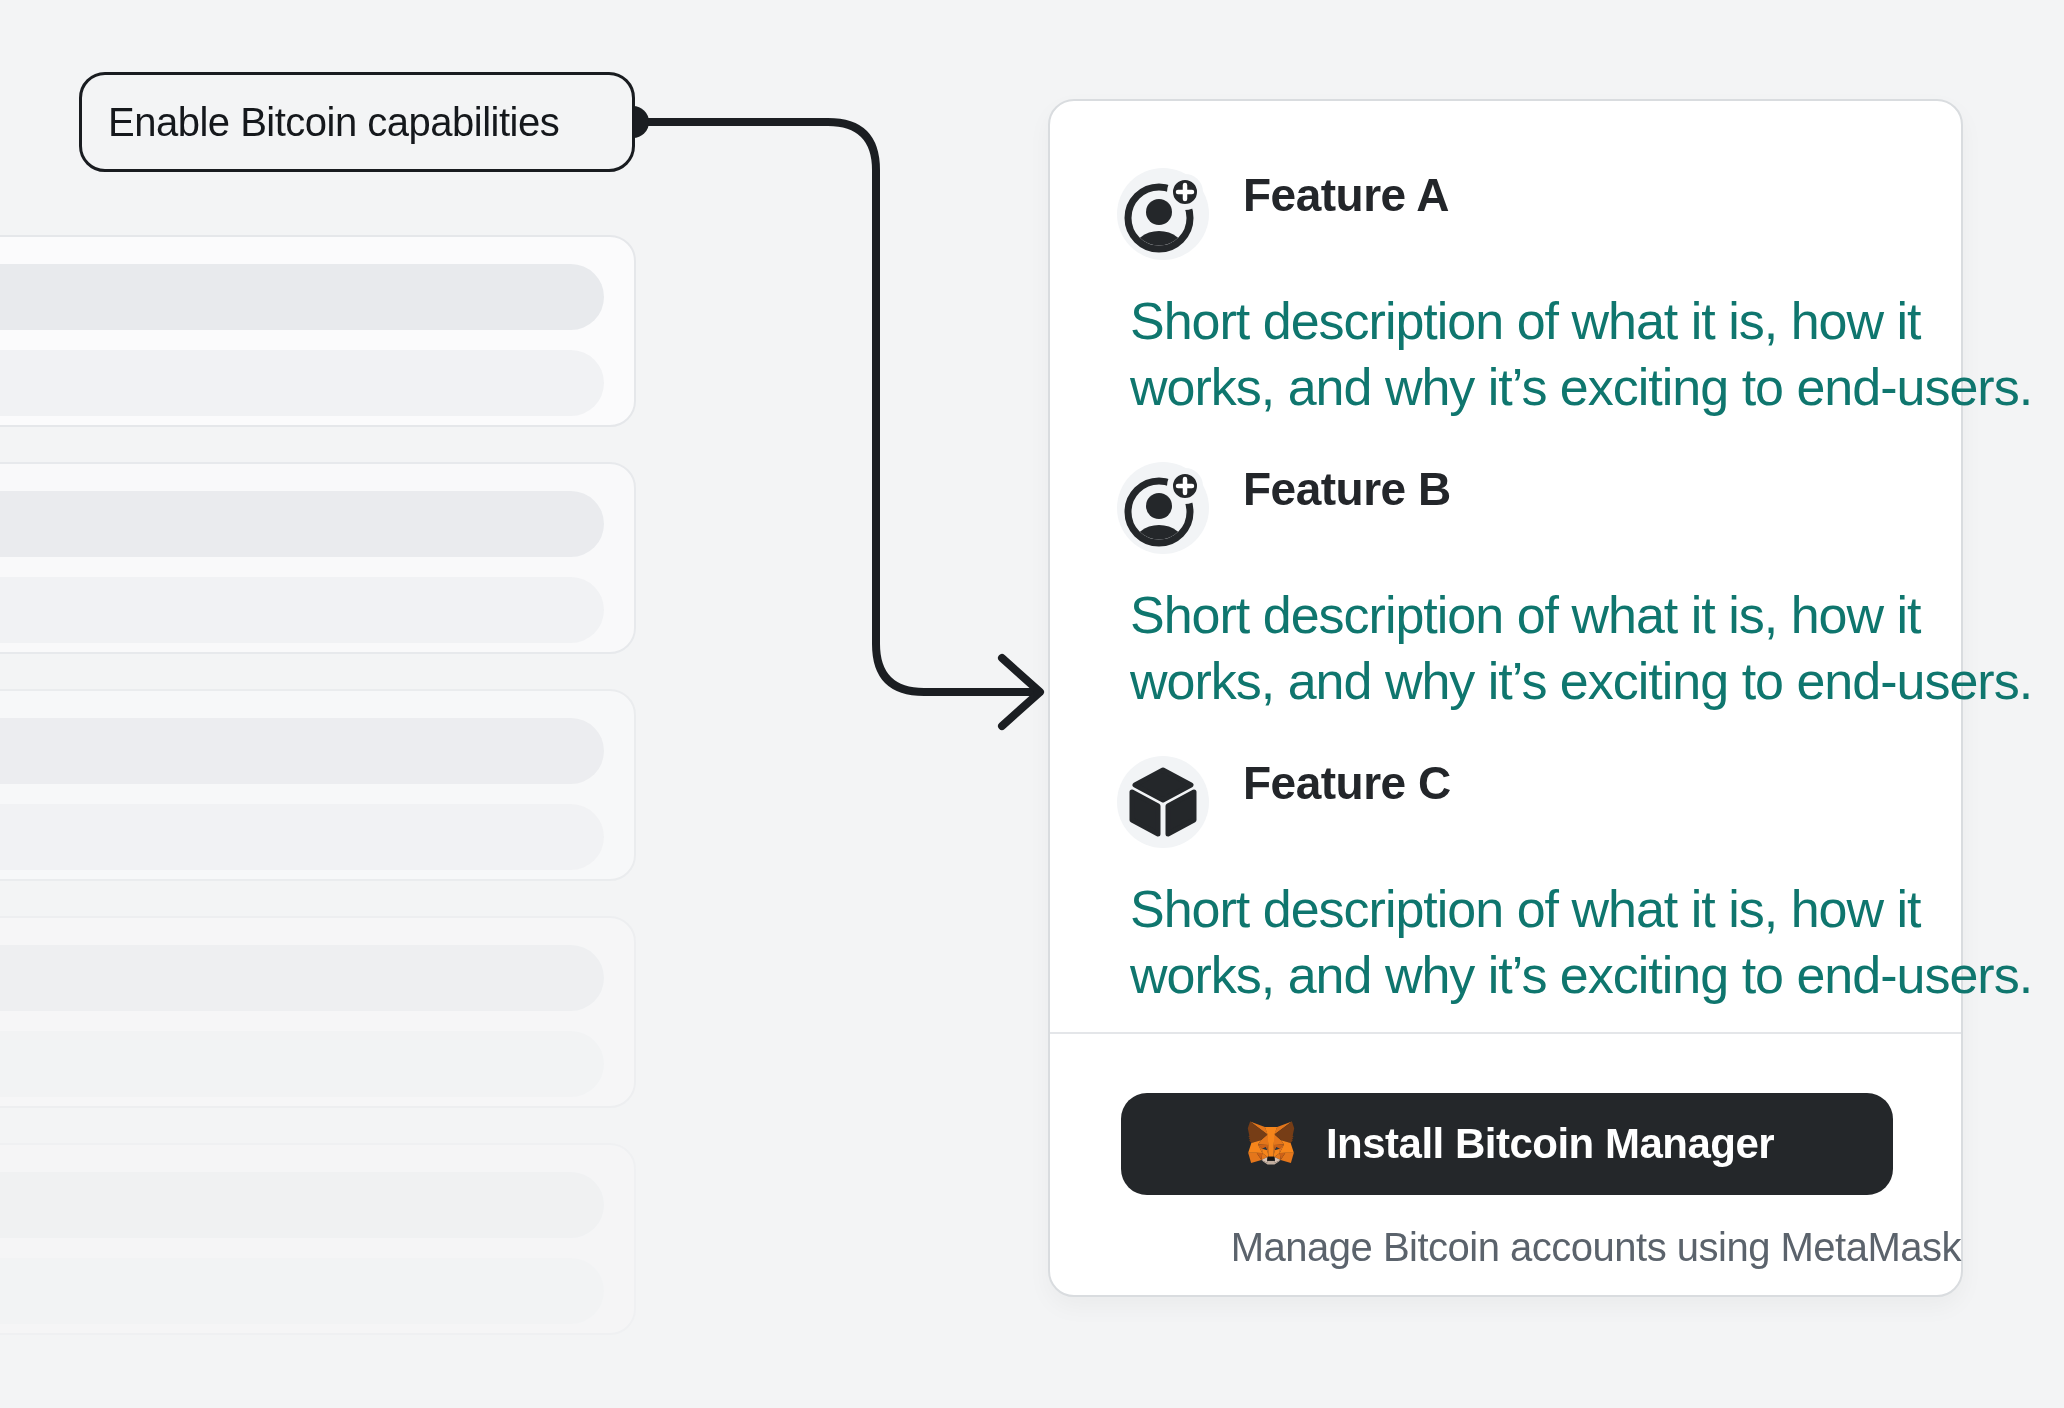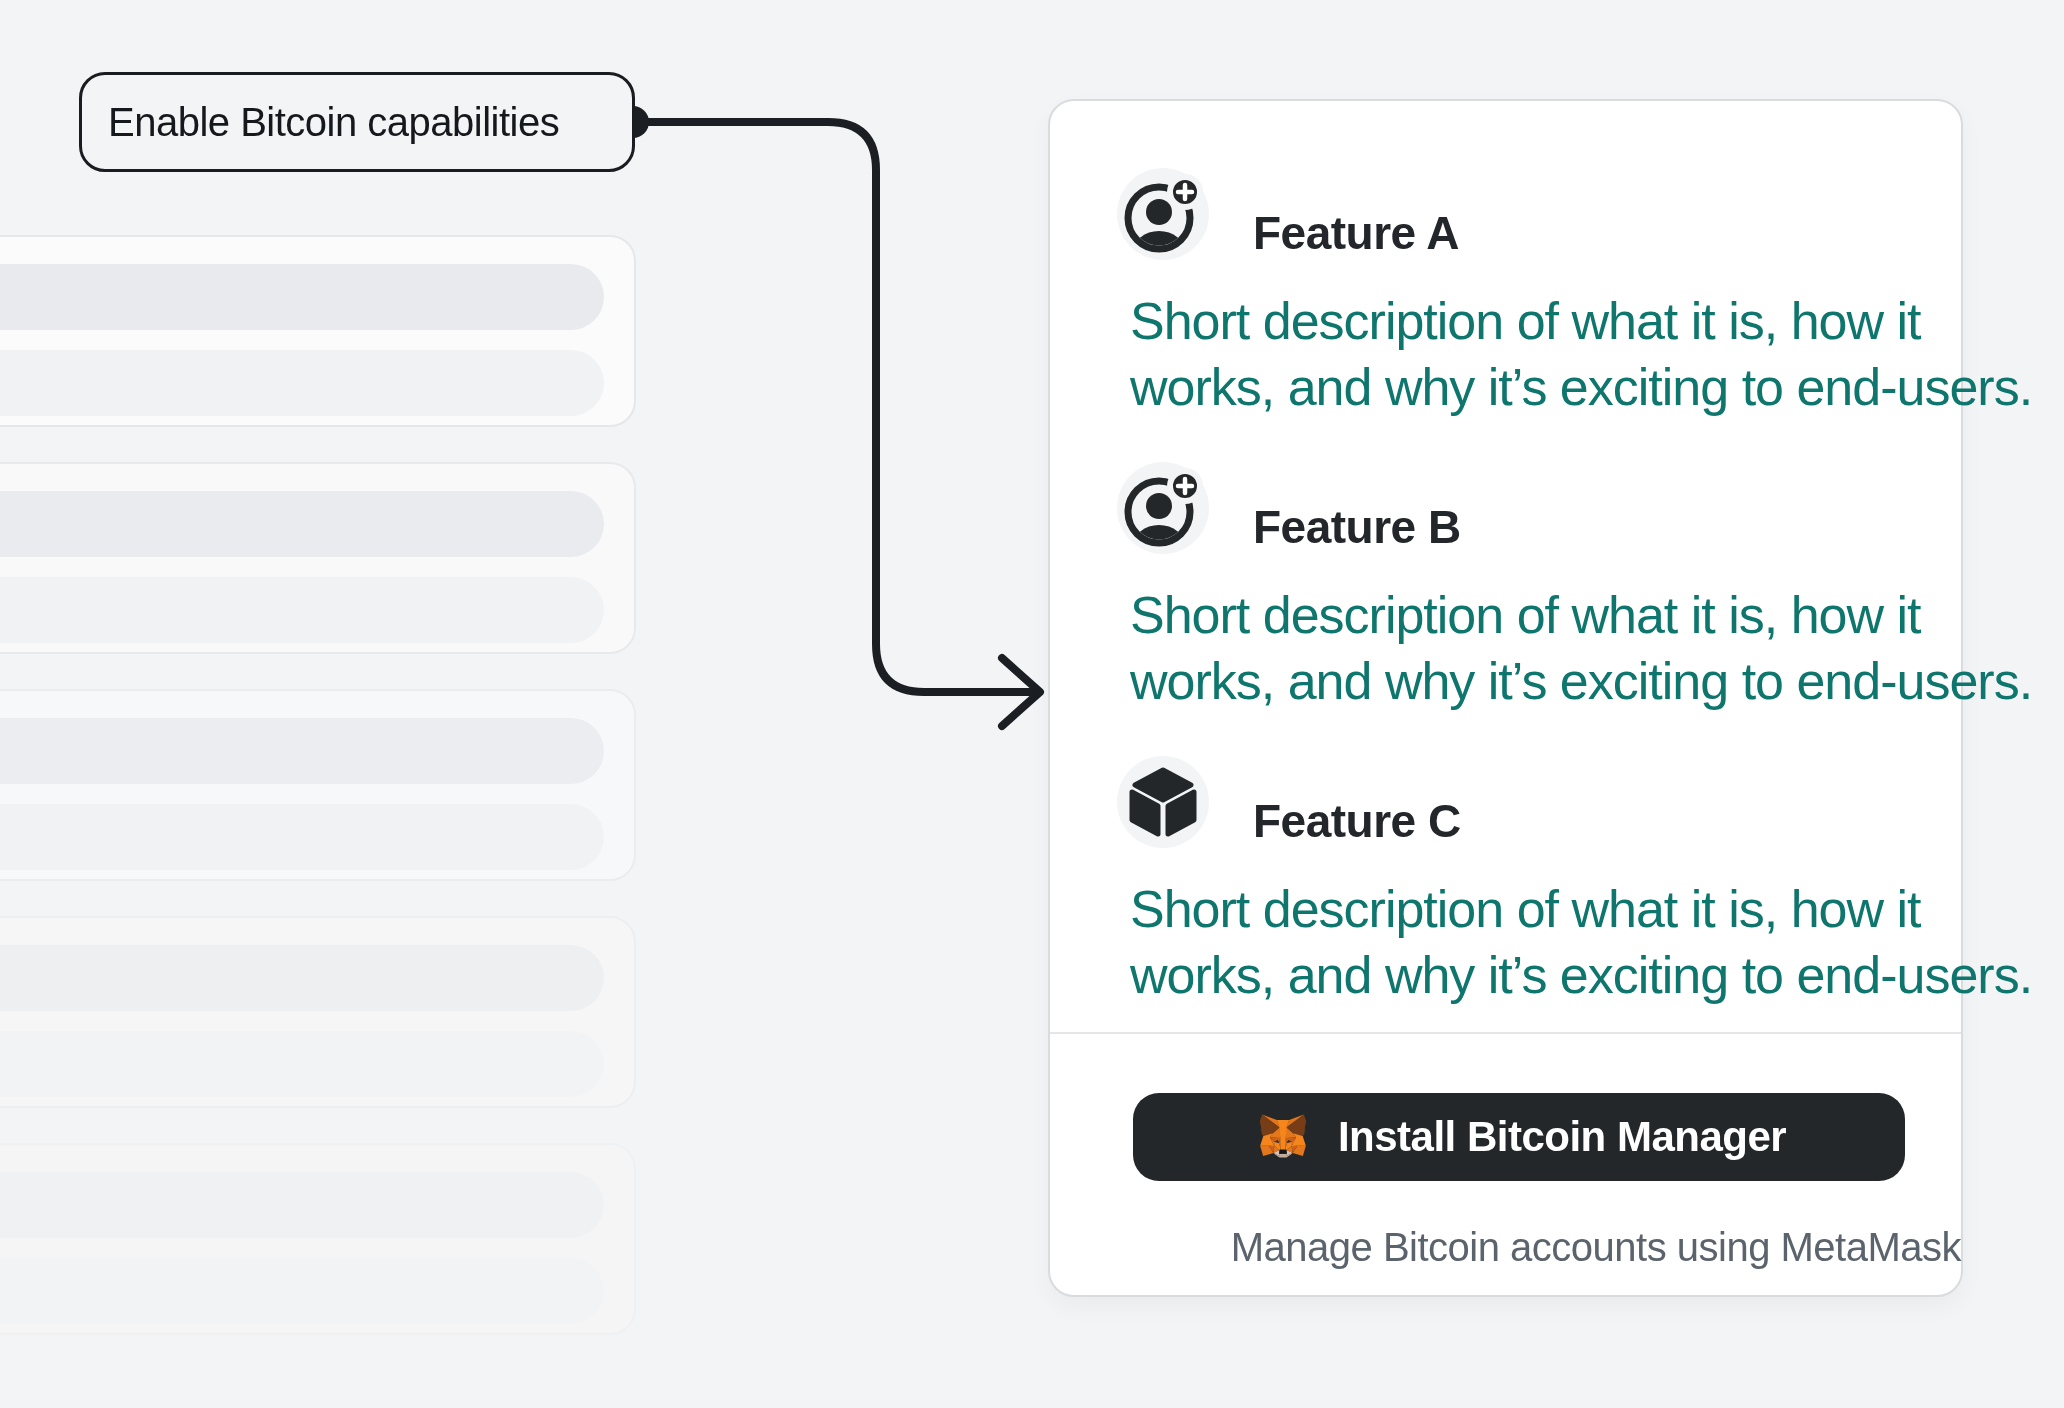--- a/index.html
+++ b/index.html
@@ -34,36 +34,36 @@
   .pill-b{background:#f1f2f4;}
   .op1{opacity:1}.op2{opacity:.8}.op3{opacity:.6}.op4{opacity:.42}.op5{opacity:.26}
   
   .feature-card{
     position:absolute;left:1048px;top:99px;width:915px;height:1198px;box-sizing:border-box;
     background:#ffffff;border:2px solid #d9dcdf;border-radius:26px;
     box-shadow:0 10px 24px rgba(0,0,0,0.04);
   }
   .feature{position:absolute;left:67px;right:40px;}
   .f-a{top:67px}.f-b{top:361px}.f-c{top:655px}
-  .feature-head{display:flex;align-items:flex-end;gap:44px;}
+  .feature-head{display:flex;align-items:flex-start;gap:34px;}
   .icon-circle{
     width:92px;height:92px;border-radius:50%;background:#f2f4f6;
     display:flex;align-items:center;justify-content:center;flex:0 0 auto;
   }
   .feature-title{
     margin:0;font-size:46px;font-weight:700;color:#23262a;letter-spacing:-0.5px;white-space:nowrap;
   }
   .desc{margin:28px 0 0 13px;font-size:52px;line-height:66px;color:#0f766e;letter-spacing:-1px;}
   .desc span{display:block;white-space:nowrap;}
   .divider{position:absolute;left:0;right:0;top:931px;height:2px;background:#e4e6e9;}
   
   .install-btn{
-    position:absolute;left:71px;top:992px;width:772px;height:88px;
+    position:absolute;left:71px;top:992px;width:772px;height:102px;
     background:#24272a;border:none;border-radius:26px;cursor:pointer;
-    display:flex;align-items:center;justify-content:center;gap:24px;margin-left:12px;
+    display:flex;align-items:center;justify-content:center;gap:24px;
   }
   .install-btn .btn-label{
     font-family:"Liberation Sans",sans-serif;
     font-size:42px;font-weight:700;color:#ffffff;letter-spacing:-0.5px;white-space:nowrap;
   }
   .fox{width:62px;height:58px;display:flex;}
   .caption{
     position:absolute;left:0;right:0;top:1124px;text-align:right;
     font-size:40px;color:#5b636c;letter-spacing:-0.5px;
   }

